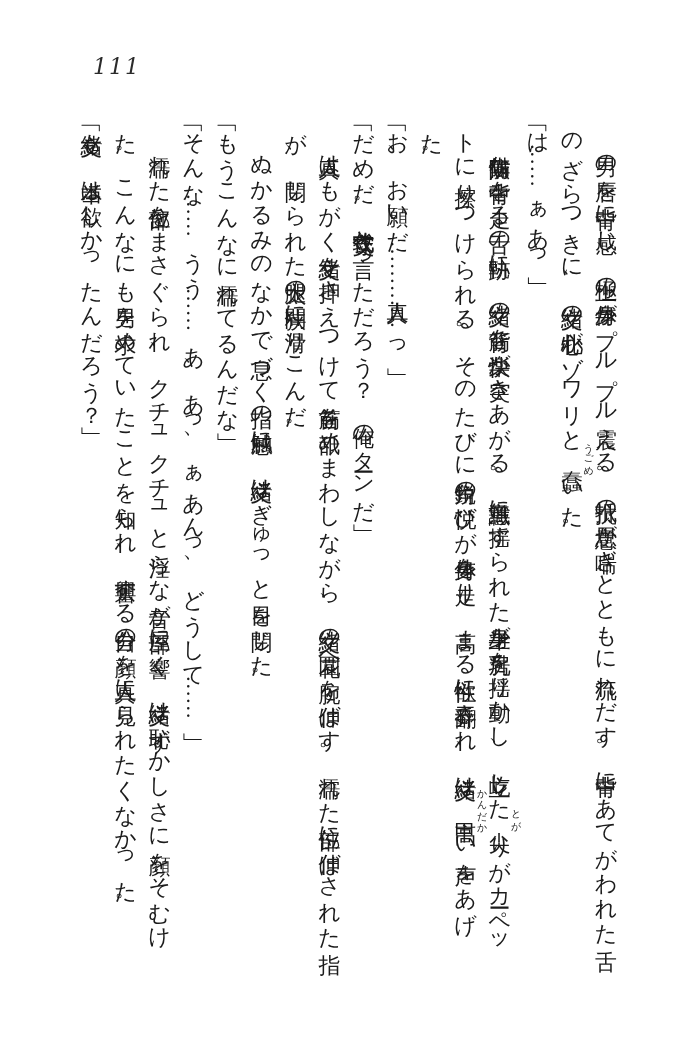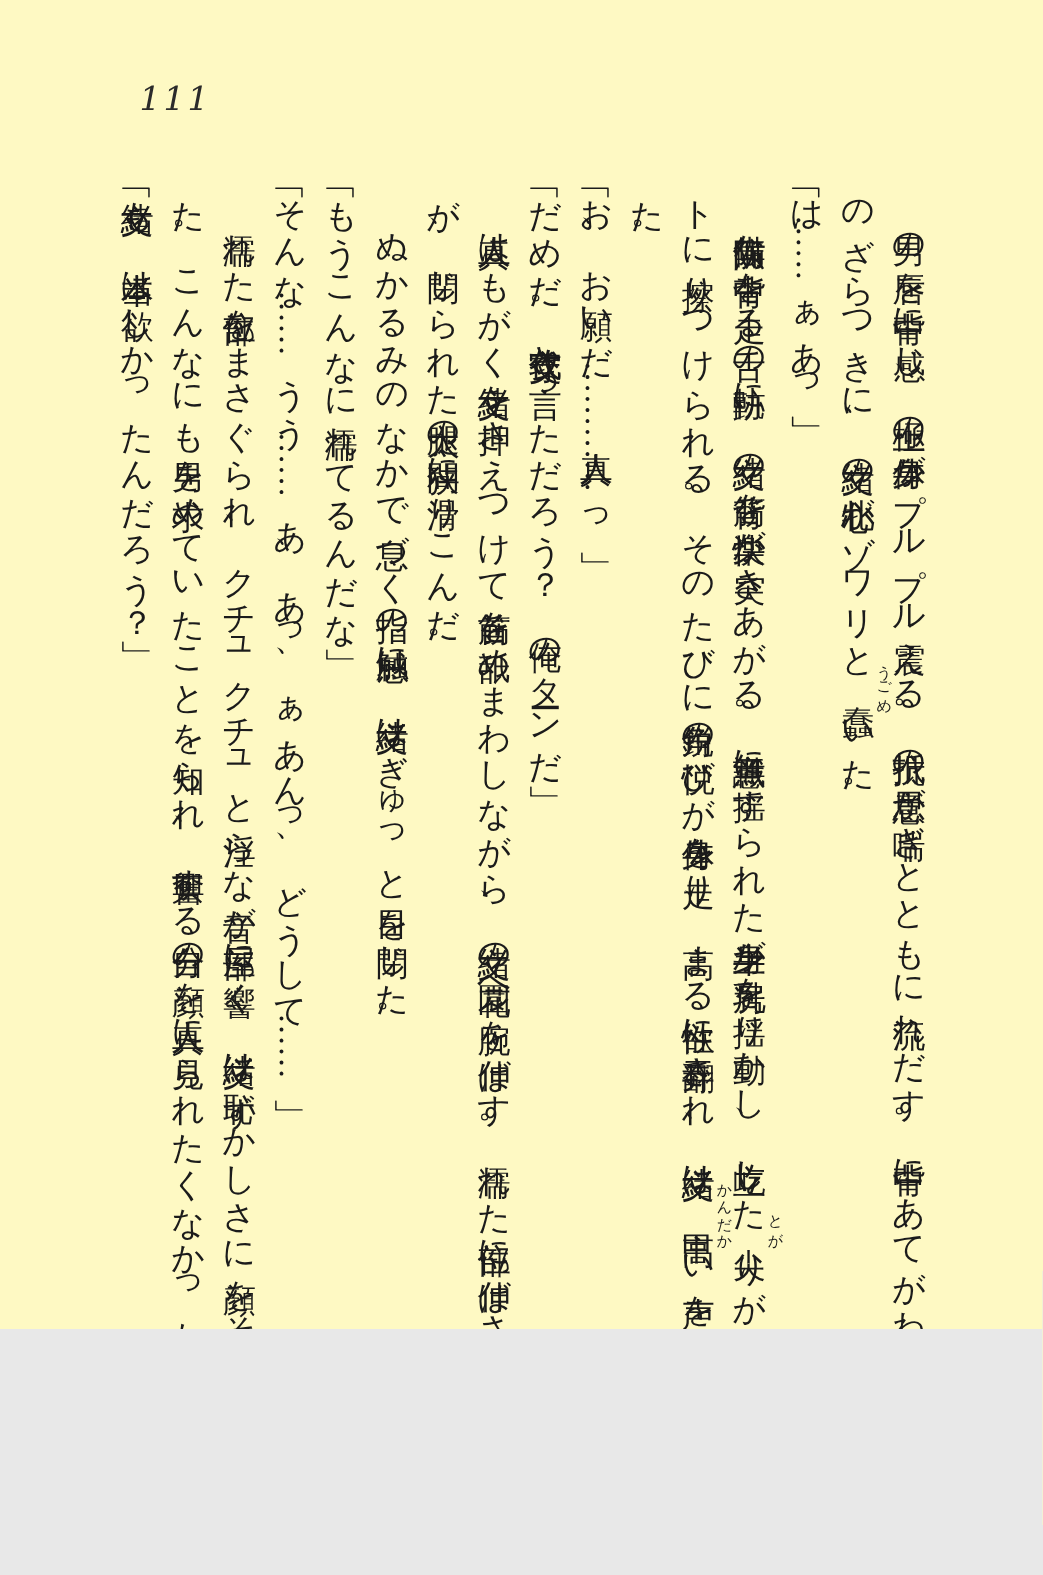--- a/index.html
+++ b/index.html
@@ -3,22 +3,22 @@
 <meta charset="utf-8">
 <style>
   html, body {
     margin: 0;
     padding: 0;
     background: #e8e8e8;
   }
   .page {
     position: relative;
     width: 695px;
-    height: 886px;
-    background: #fef9c3;
+    height: 1050px;
+    background: #ffffff;
     overflow: hidden;
     font-family: "Liberation Serif", "DejaVu Serif", serif;
   }
   .page-number {
     position: absolute;
     top: 54px;
     left: 93px;
     font-family: "DejaVu Serif", "Liberation Serif", serif;
     font-style: italic;
     font-size: 22px;

